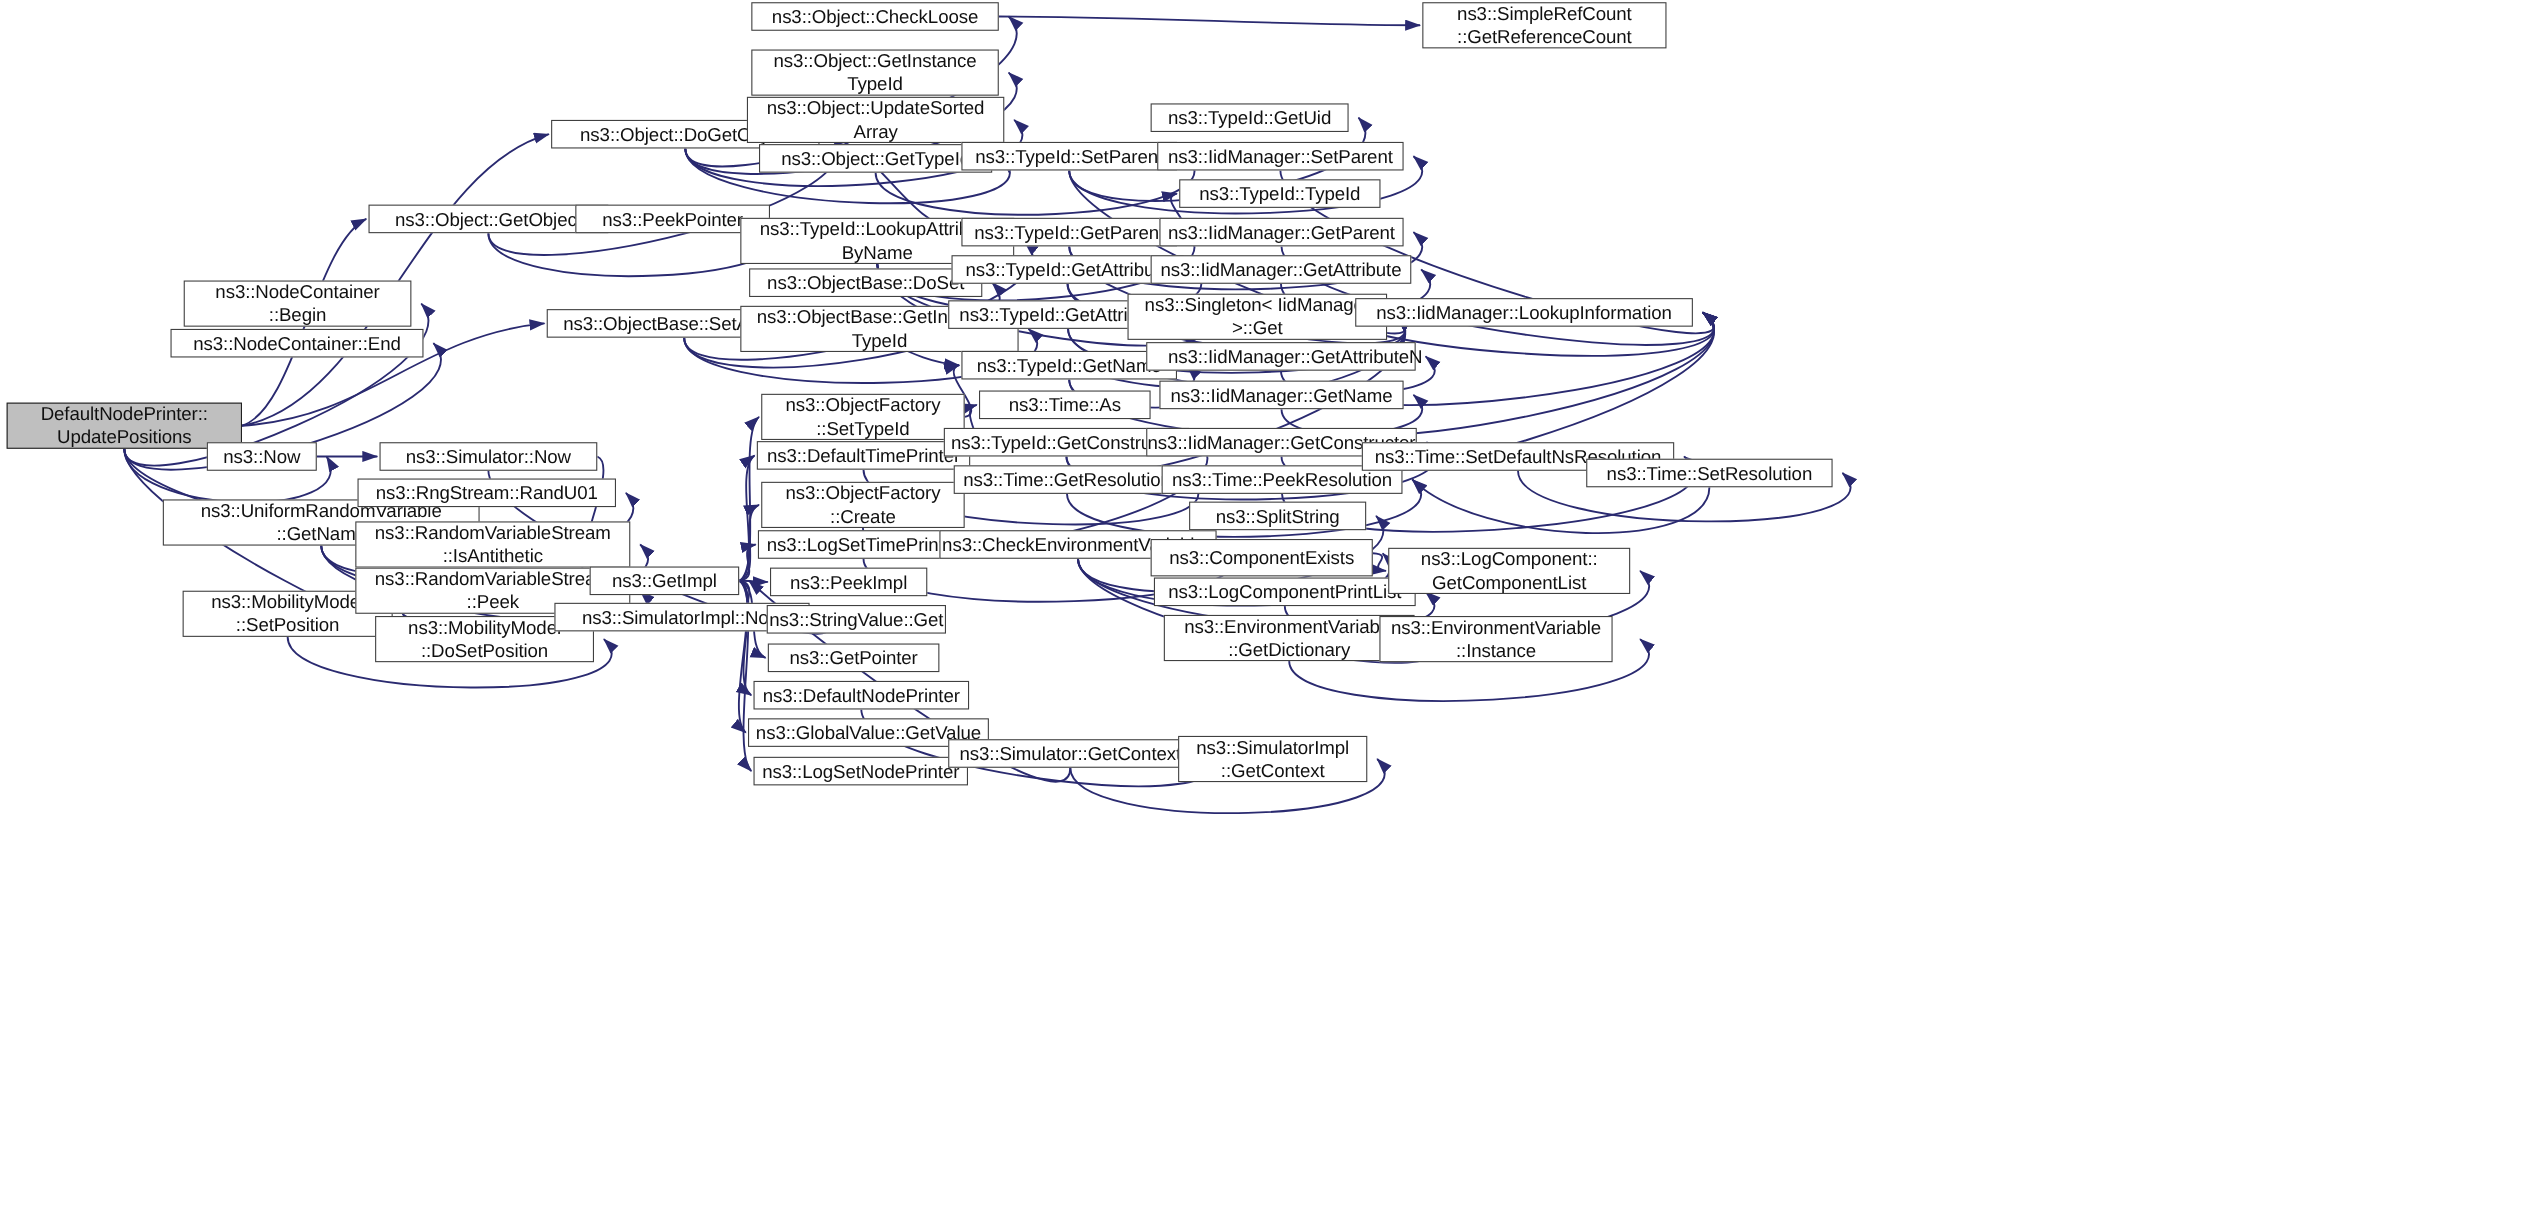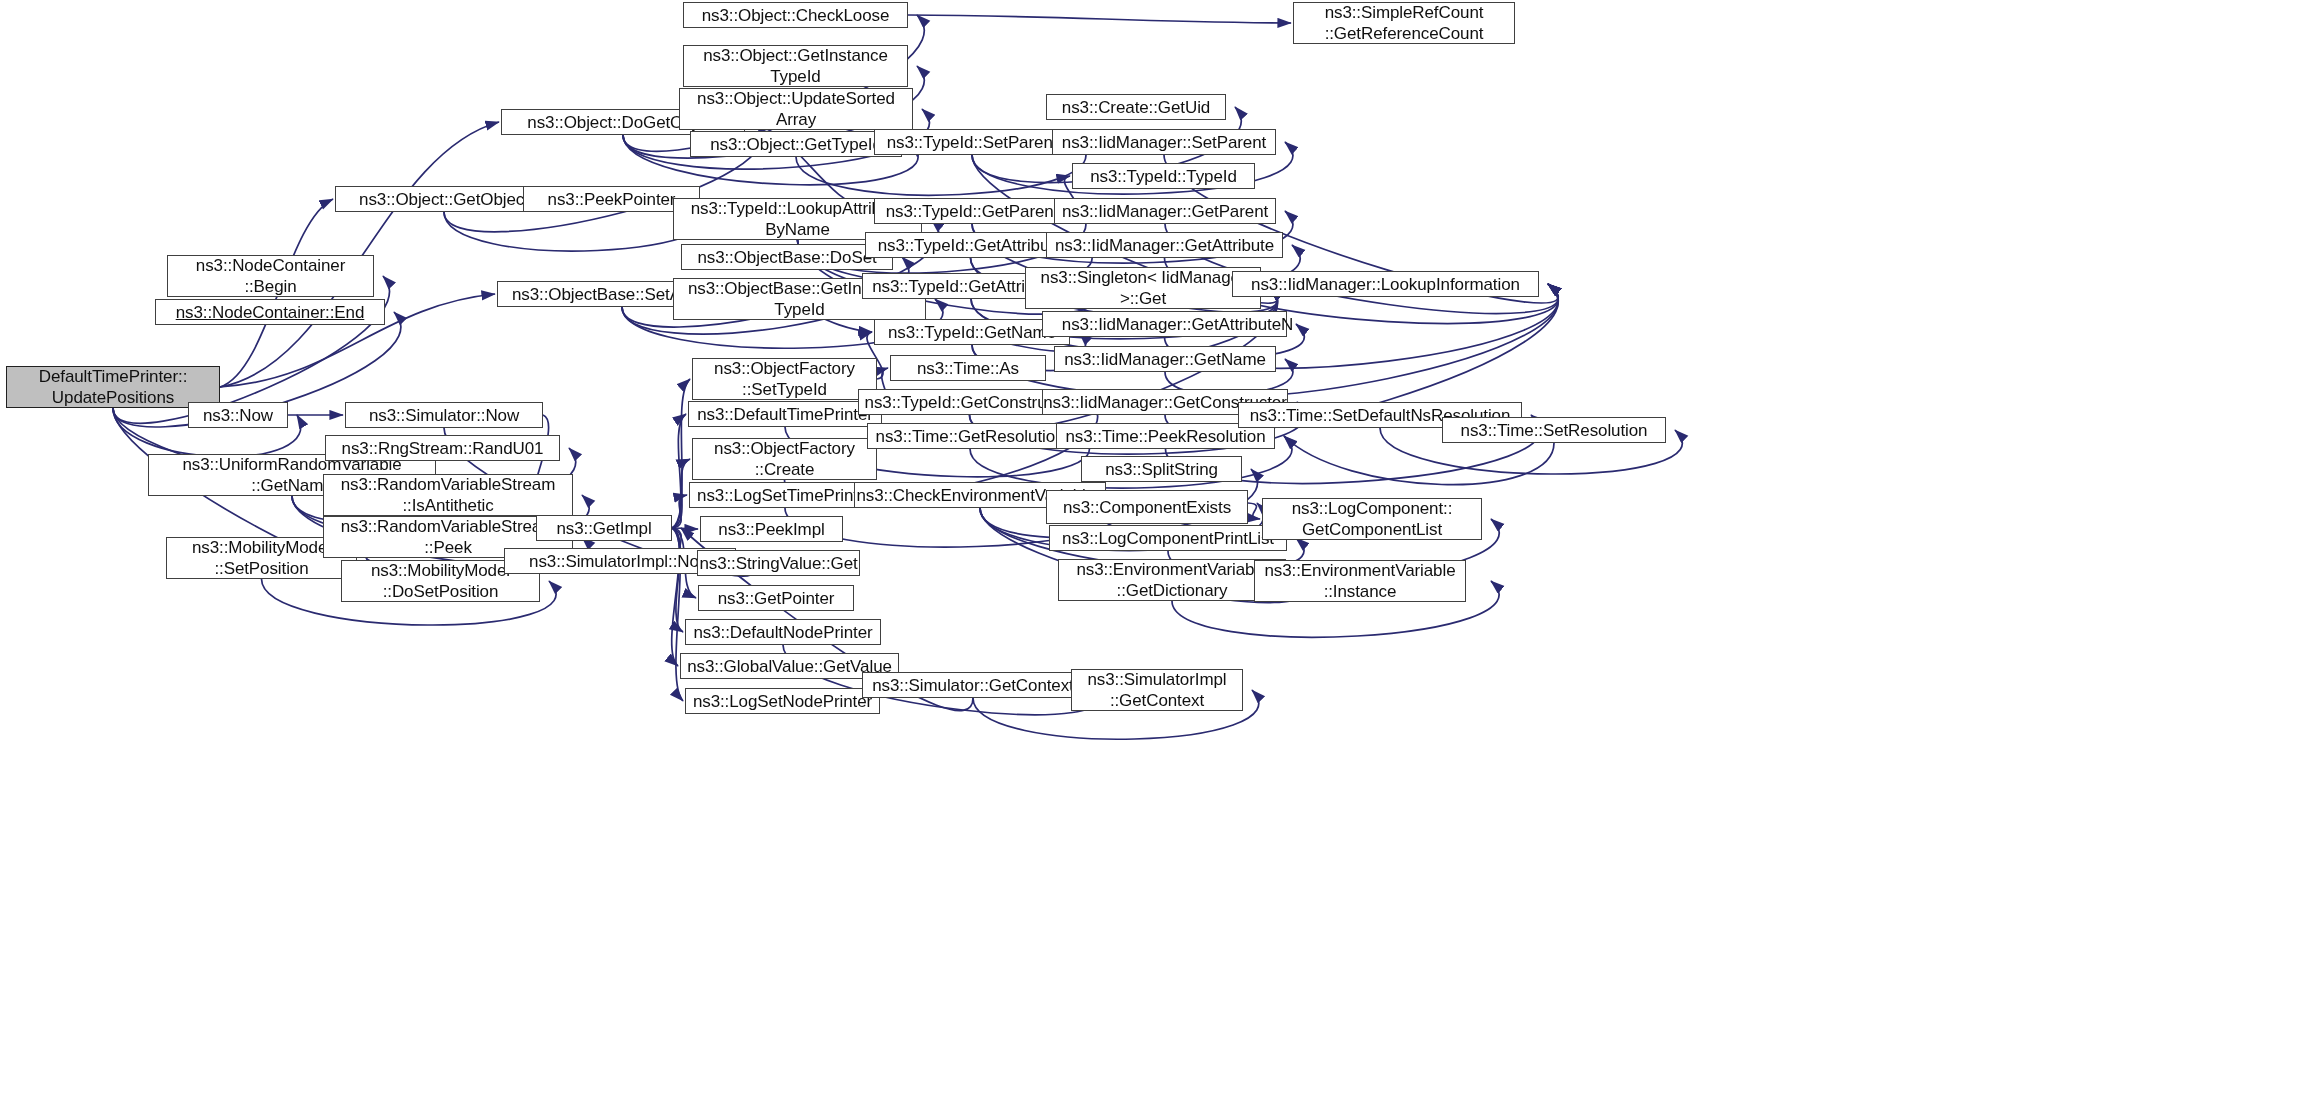--- a/index.html
+++ b/index.html
@@ -133,25 +133,25 @@
         <path d="M980,508 C980,568 1362.5,640 1295,580" marker-end="url(#arrow)"></path>
         <path d="M1248,503 C1270,504.28 1240,517.08 1260,519" marker-end="url(#arrow)"></path>
         <path d="M1168,551 C1168,611 1560.5,579 1491,519" marker-end="url(#arrow)"></path>
         <path d="M1172,601 C1172,661 1559.5,641 1491,581" marker-end="url(#arrow)"></path>
         <path d="M783,645 C783,705 1159.25,745 1093,685" marker-end="url(#arrow)"></path>
         <path d="M973,698 C973,758 1310.5,750 1252,690" marker-end="url(#arrow)"></path>
         <path d="M973,698 C973,758 747.25,588 681,528" marker-end="url(#arrow)"></path>
       </g>
   </svg>
   <div id="node-layer">
-      <div class="node root" style="left: 6px; top: 366px; width: 214px; height: 42px;">DefaultTimePrinter::
+      <div class="node root" style="left: 6px; top: 366px; width: 214px; height: 42px;">DefaultNodePrinter::
 UpdatePositions</div>
       <div class="node" style="left: 167px; top: 255px; width: 207px; height: 42px;">ns3::NodeContainer
 ::Begin</div>
-      <div class="node" style="left: 155px; top: 299px; width: 230px; height: 26px; text-decoration: underline;">ns3::NodeContainer::End</div>
+      <div class="node" style="left: 155px; top: 299px; width: 230px; height: 26px;">ns3::NodeContainer::End</div>
       <div class="node" style="left: 188px; top: 402px; width: 100px; height: 26px;">ns3::Now</div>
       <div class="node" style="left: 148px; top: 454px; width: 288px; height: 42px;">ns3::UniformRandomVariable
 ::GetName</div>
       <div class="node" style="left: 166px; top: 537px; width: 191px; height: 42px;">ns3::MobilityModel
 ::SetPosition</div>
       <div class="node" style="left: 325px; top: 435px; width: 235px; height: 26px;">ns3::RngStream::RandU01</div>
       <div class="node" style="left: 323px; top: 474px; width: 250px; height: 42px;">ns3::RandomVariableStream
 ::IsAntithetic</div>
       <div class="node" style="left: 323px; top: 516px; width: 250px; height: 42px;">ns3::RandomVariableStream
 ::Peek</div>
@@ -190,21 +190,21 @@
       <div class="node" style="left: 874px; top: 129px; width: 196px; height: 26px;">ns3::TypeId::SetParent</div>
       <div class="node" style="left: 874px; top: 198px; width: 196px; height: 26px;">ns3::TypeId::GetParent</div>
       <div class="node" style="left: 865px; top: 232px; width: 211px; height: 26px;">ns3::TypeId::GetAttribute</div>
       <div class="node" style="left: 862px; top: 273px; width: 218px; height: 26px;">ns3::TypeId::GetAttributeN</div>
       <div class="node" style="left: 874px; top: 319px; width: 196px; height: 26px;">ns3::TypeId::GetName</div>
       <div class="node" style="left: 890px; top: 355px; width: 156px; height: 26px;">ns3::Time::As</div>
       <div class="node" style="left: 858px; top: 389px; width: 223px; height: 26px;">ns3::TypeId::GetConstructor</div>
       <div class="node" style="left: 867px; top: 423px; width: 206px; height: 26px;">ns3::Time::GetResolution</div>
       <div class="node" style="left: 854px; top: 482px; width: 252px; height: 26px;">ns3::CheckEnvironmentVariables</div>
       <div class="node" style="left: 862px; top: 672px; width: 222px; height: 26px;">ns3::Simulator::GetContext</div>
-      <div class="node" style="left: 1046px; top: 94px; width: 180px; height: 26px;">ns3::Create::GetUid</div>
+      <div class="node" style="left: 1046px; top: 94px; width: 180px; height: 26px;">ns3::TypeId::GetUid</div>
       <div class="node" style="left: 1052px; top: 129px; width: 224px; height: 26px;">ns3::IidManager::SetParent</div>
       <div class="node" style="left: 1072px; top: 163px; width: 183px; height: 26px;">ns3::TypeId::TypeId</div>
       <div class="node" style="left: 1054px; top: 198px; width: 222px; height: 26px;">ns3::IidManager::GetParent</div>
       <div class="node" style="left: 1046px; top: 232px; width: 237px; height: 26px;">ns3::IidManager::GetAttribute</div>
       <div class="node" style="left: 1025px; top: 267px; width: 236px; height: 42px;">ns3::Singleton&lt; IidManager
 &gt;::Get</div>
       <div class="node" style="left: 1042px; top: 311px; width: 245px; height: 26px; padding-left: 32px;">ns3::IidManager::GetAttributeN</div>
       <div class="node" style="left: 1054px; top: 346px; width: 222px; height: 26px;">ns3::IidManager::GetName</div>
       <div class="node" style="left: 1042px; top: 389px; width: 246px; height: 26px;">ns3::IidManager::GetConstructor</div>
       <div class="node" style="left: 1056px; top: 423px; width: 219px; height: 26px;">ns3::Time::PeekResolution</div>

